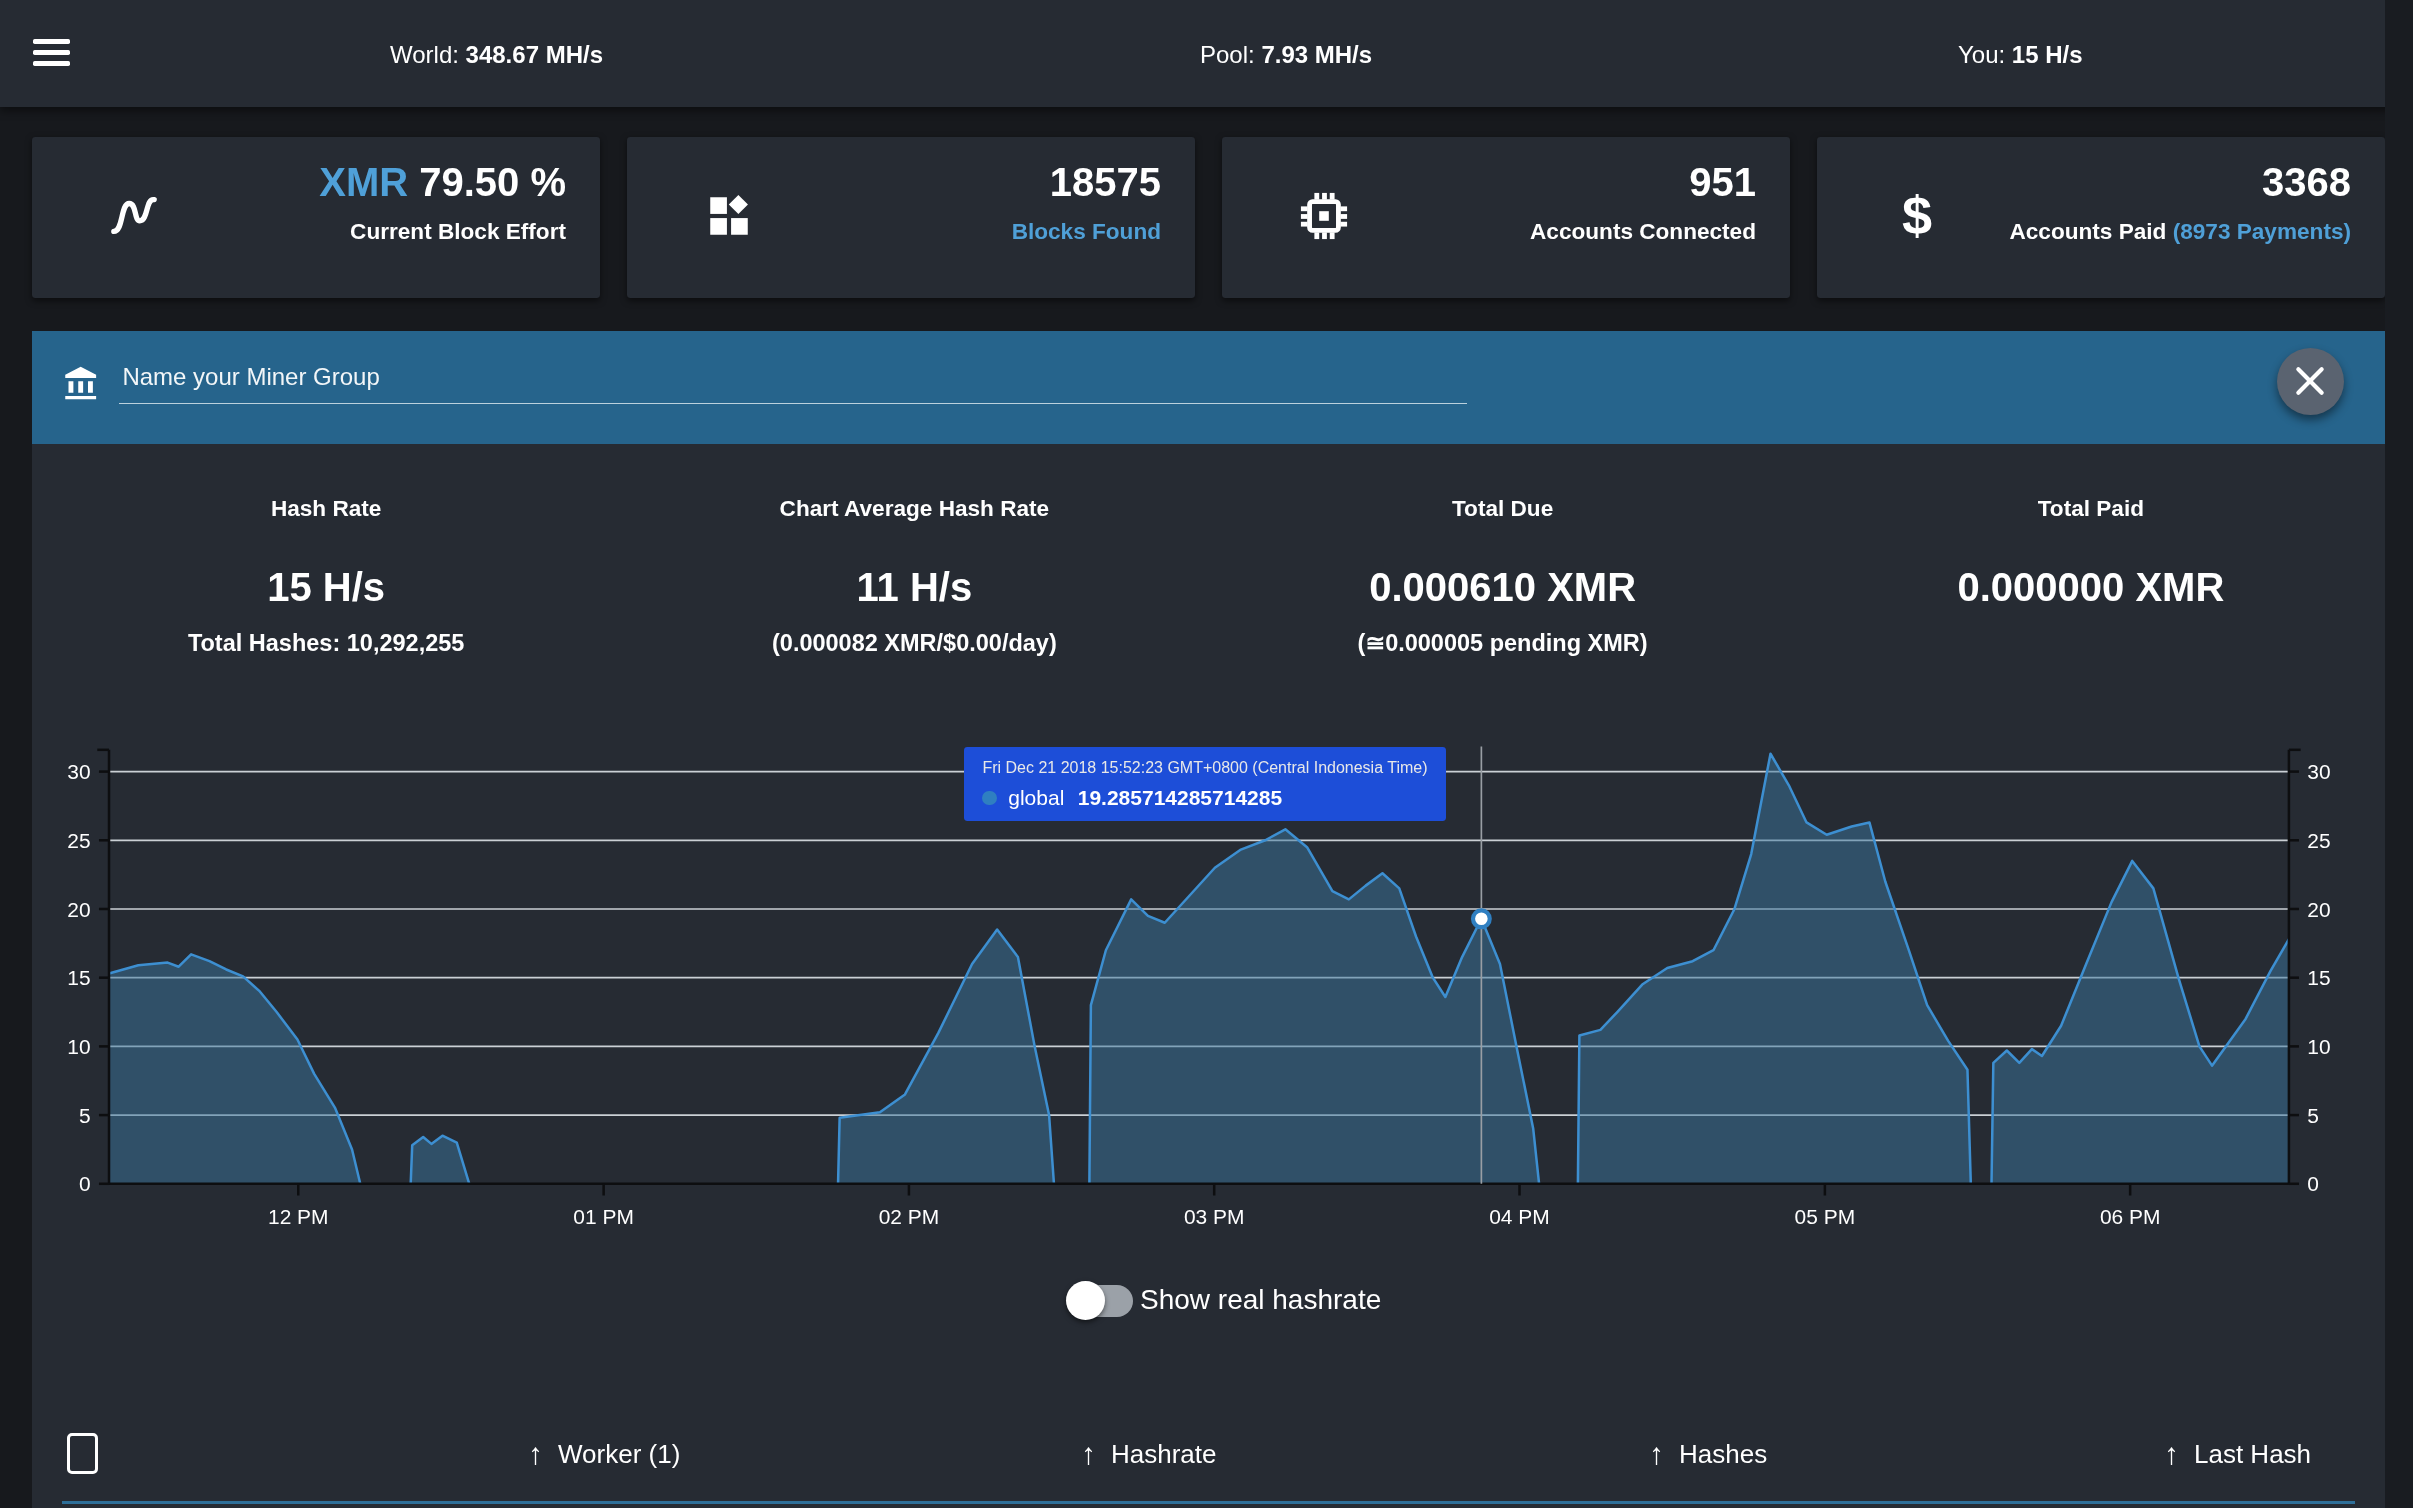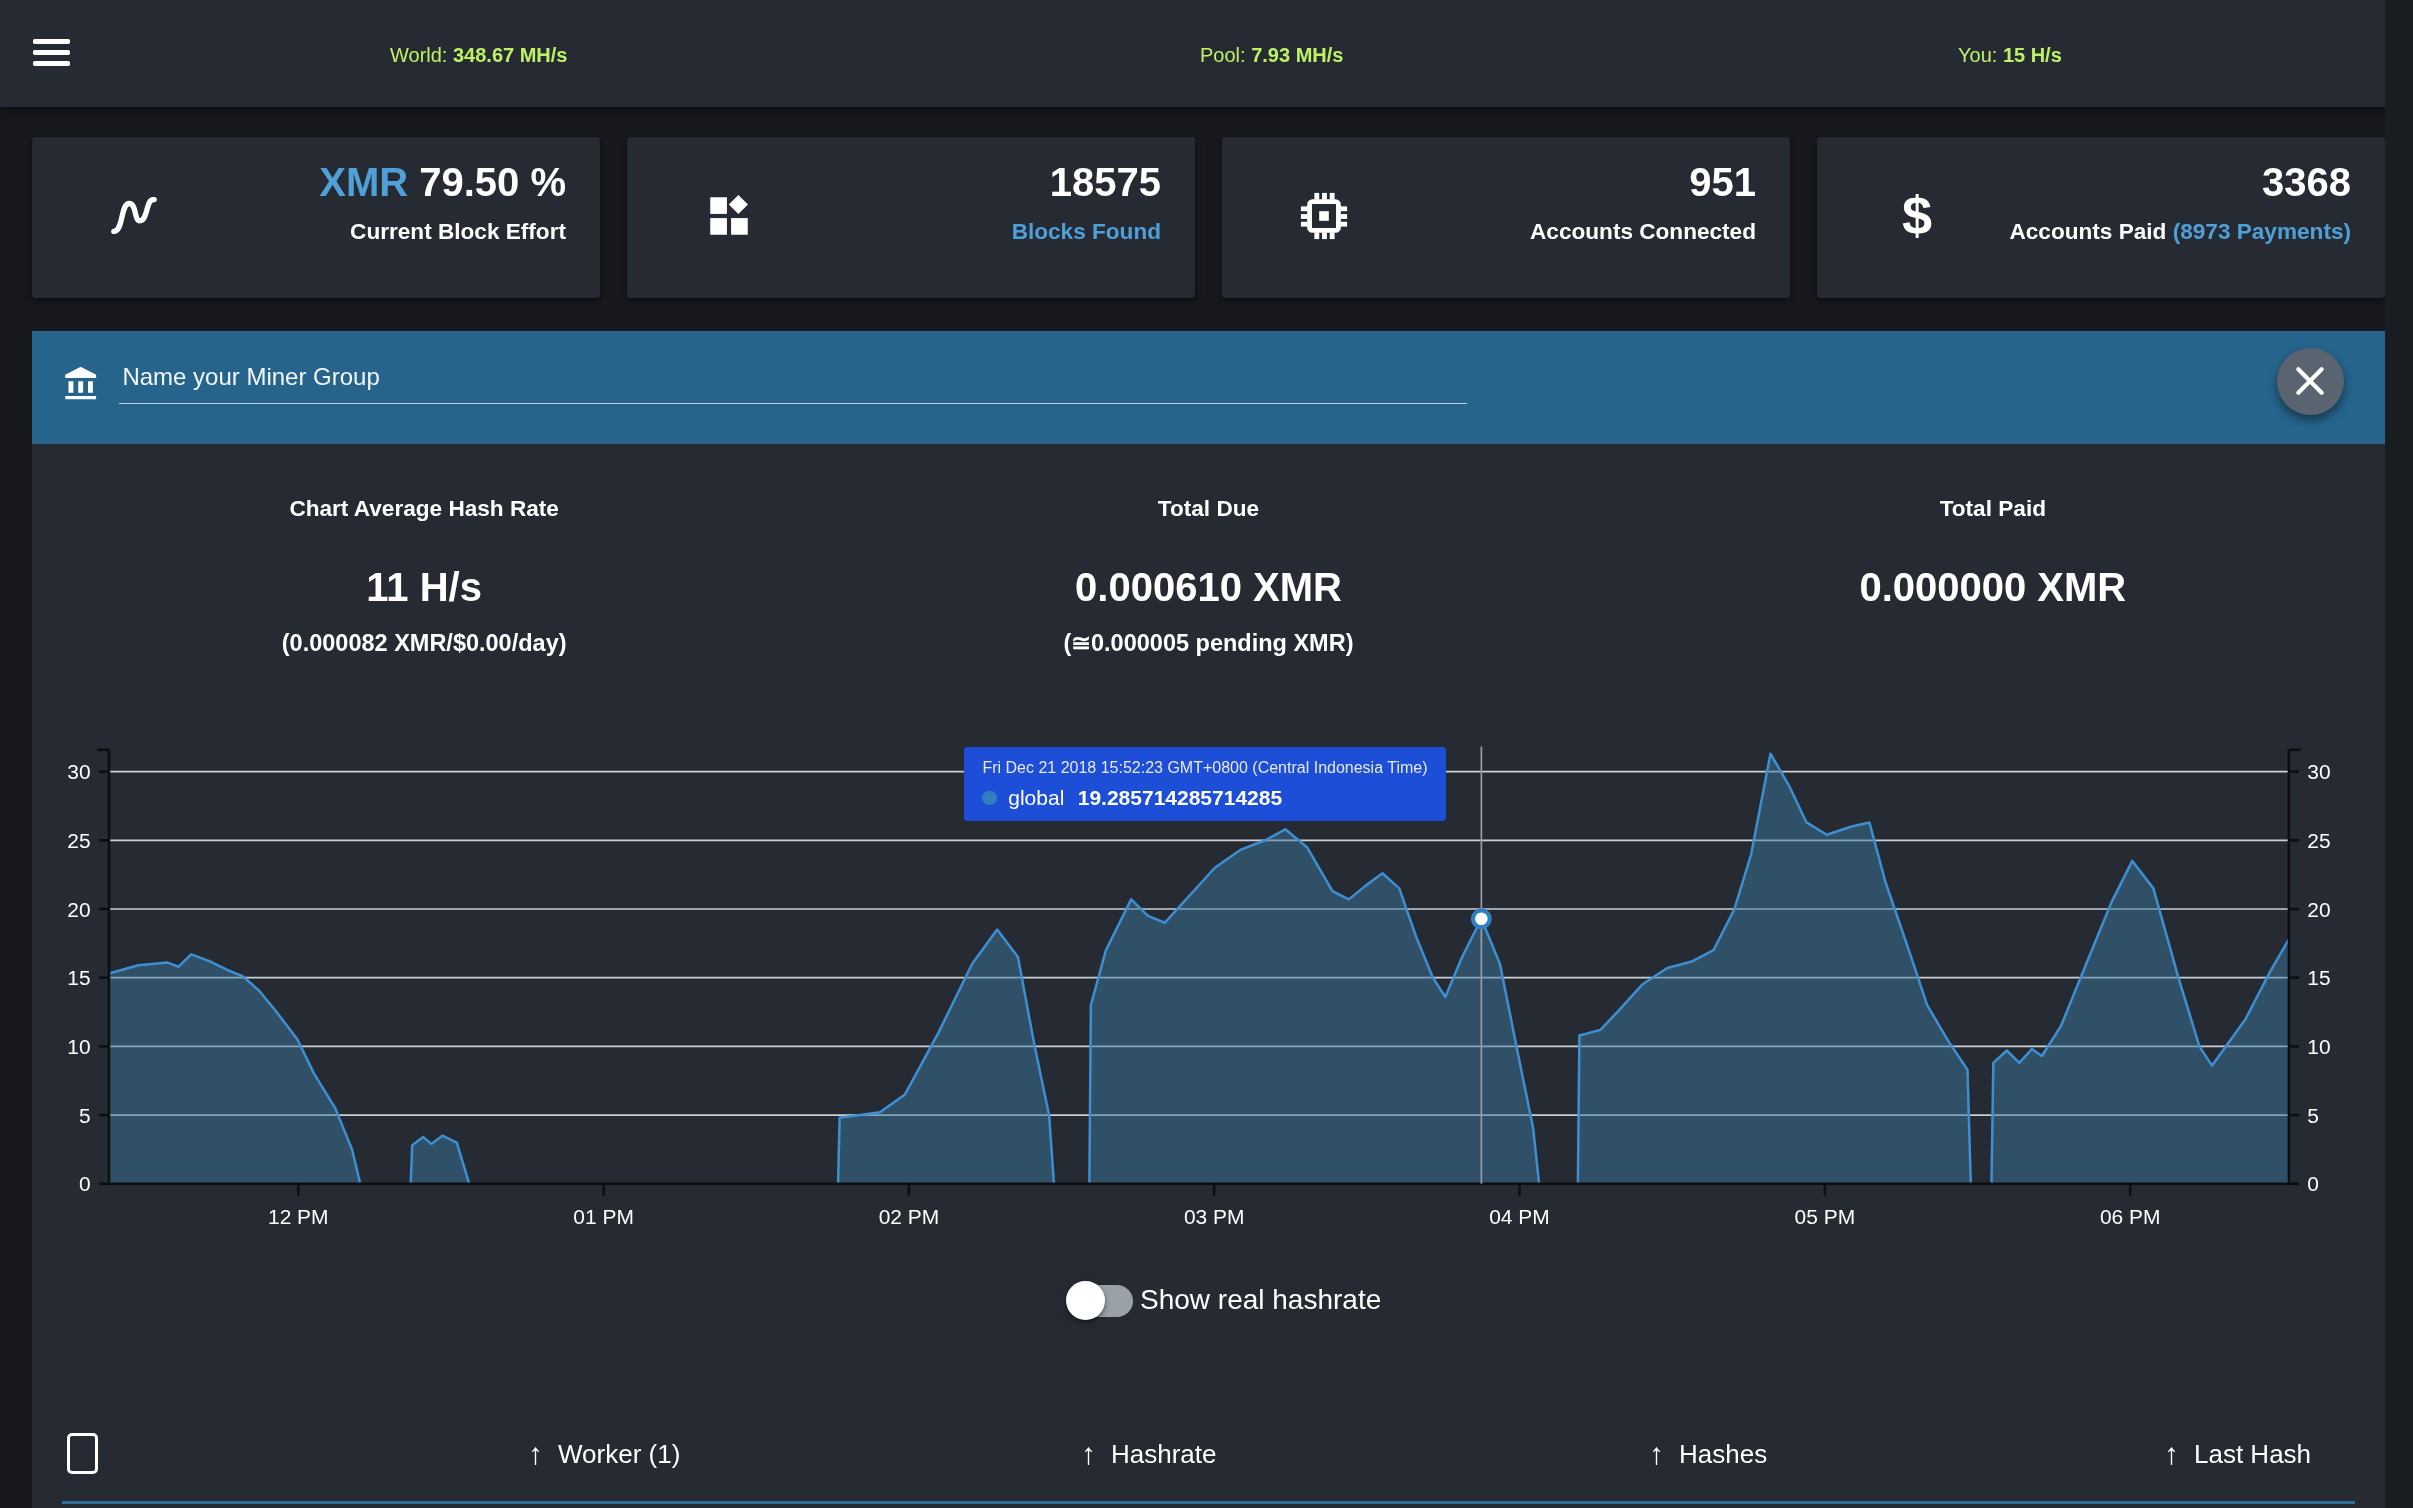--- a/index.html
+++ b/index.html
@@ -2,21 +2,21 @@
 <html style="font-size:13.4px"><head>
 <meta charset="utf-8">
 <style>
   html,body{margin:0;padding:0;background:#17191D;width:2413px;height:1508px;overflow:hidden;
     font-family:"Liberation Sans",sans-serif;color:#fff;-webkit-font-smoothing:antialiased;}
   
   #topbar{position:absolute;left:0;top:0;width:2413px;height:107px;background:#262B33;
     box-shadow:0 4.2px 8.4px rgba(0,0,0,.45);z-index:5;}
   .menu-btn{position:absolute;left:33px;top:39px;width:37px;height:30px;cursor:pointer;}
   .menu-btn .bar{position:absolute;left:0;width:37px;height:5px;background:#fff;border-radius:1.7px;}
-  .topstat{position:absolute;top:40px;line-height:30px;font-size:20px;color:#bef264;white-space:nowrap;}
+  .topstat{position:absolute;top:40px;line-height:30px;font-size:24px;color:#ffffff;white-space:nowrap;}
   .topstat b{font-weight:bold;}
   
   .card{position:absolute;top:137px;width:568px;height:161px;background:#262B33;border-radius:3.4px;
     box-shadow:0 2.5px 6.7px rgba(0,0,0,.5);}
   .card-icon{position:absolute;left:77px;top:54px;width:50px;height:50px;}
   .card-value{position:absolute;right:34px;top:22px;line-height:47px;font-size:40px;font-weight:bold;
     white-space:nowrap;}
   .card-label{position:absolute;right:34px;top:82px;line-height:25px;font-size:22.6px;font-weight:bold;
     white-space:nowrap;}
   .accent{color:#4FA0D8;}
@@ -160,20 +160,25 @@
   <input id="group-input" value="" placeholder="Name your Miner Group" style="">
   <div id="close-btn">
     <svg width="30" height="30" viewBox="0 0 36 36">
       <line x1="4" y1="4" x2="32" y2="32" stroke="#fff" stroke-width="5" stroke-linecap="round"></line>
       <line x1="32" y1="4" x2="4" y2="32" stroke="#fff" stroke-width="5" stroke-linecap="round"></line>
     </svg>
   </div>
 </div>
 
 <div id="stats">
+  <div class="stat-col">
+    <div class="stat-label">Hash Rate</div>
+    <div class="stat-value">15 H/s</div>
+    <div class="stat-sub">Total Hashes: 10,292,255</div>
+  </div>
   <div class="stat-col">
     <div class="stat-label">Chart Average Hash Rate</div>
     <div class="stat-value">11 H/s</div>
     <div class="stat-sub">(0.000082 XMR/$0.00/day)</div>
   </div>
   <div class="stat-col">
     <div class="stat-label">Total Due</div>
     <div class="stat-value">0.000610 XMR</div>
     <div class="stat-sub">(≅0.000005 pending XMR)</div>
   </div>

